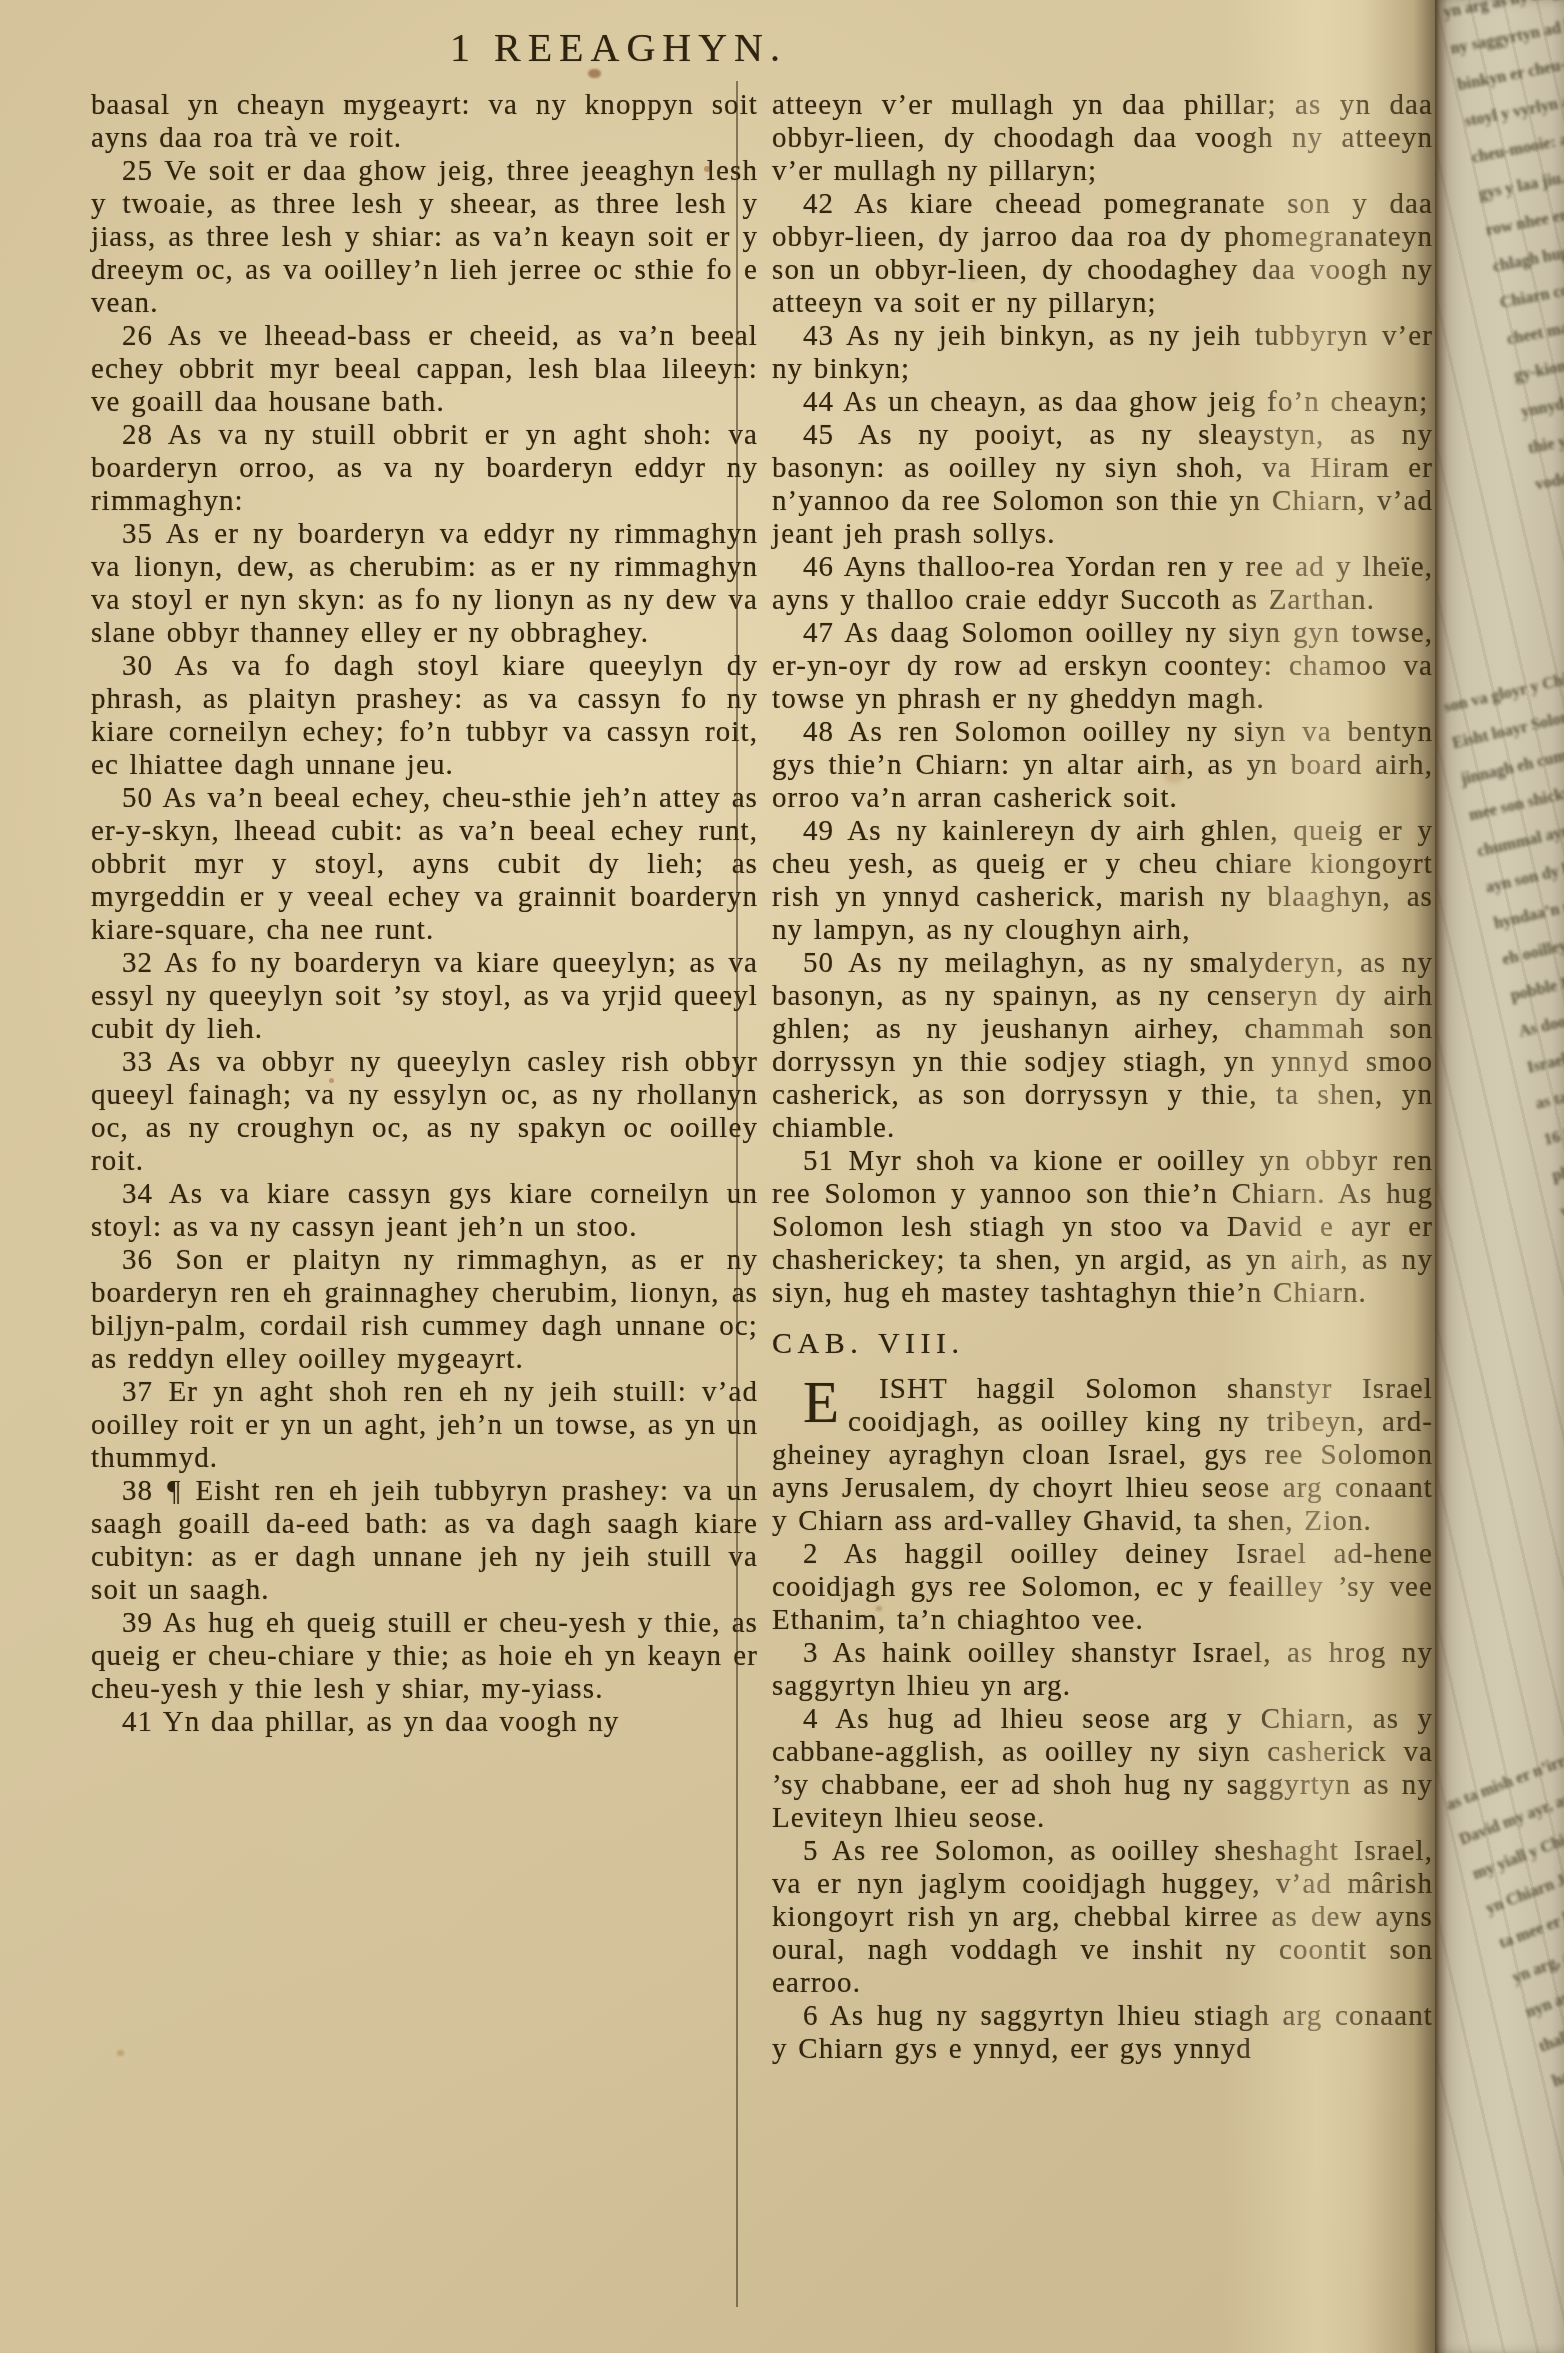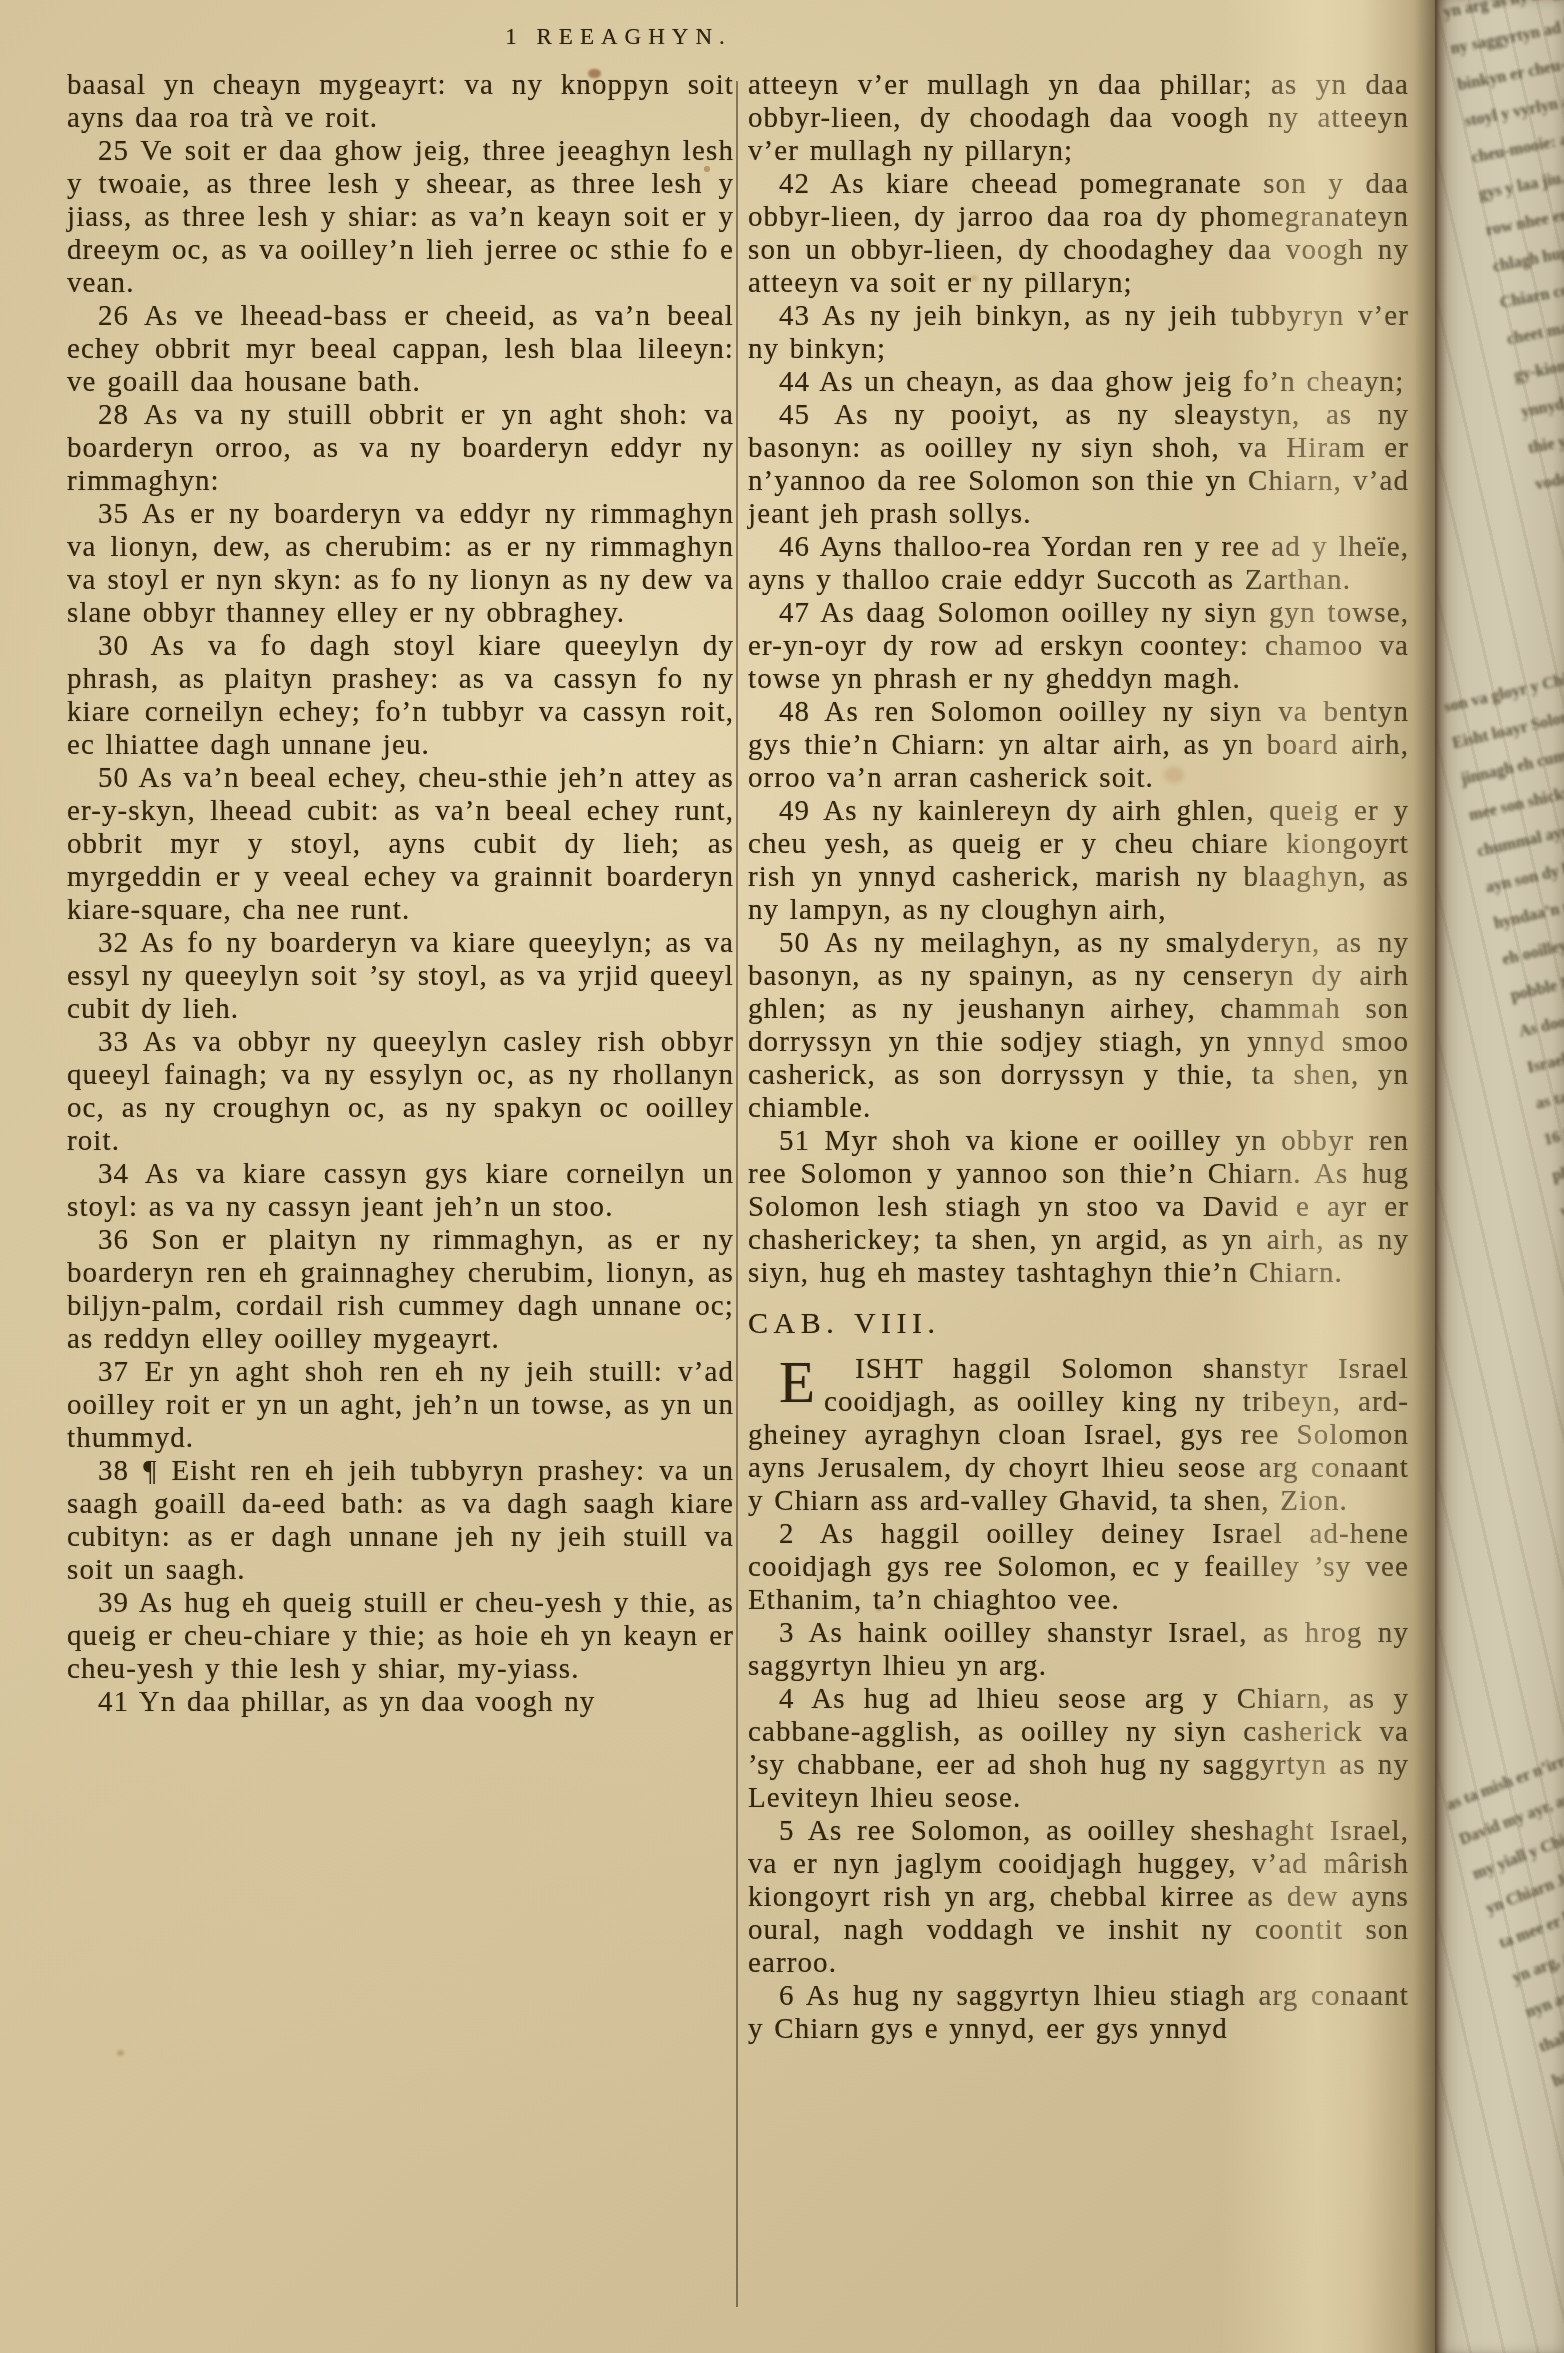--- a/index.html
+++ b/index.html
@@ -12,32 +12,33 @@
     position: absolute; inset: 0;
     background:
       radial-gradient(ellipse 1174px 1487px at 40% 30%, rgba(232,218,180,0.9) 0%, rgba(216,199,158,0.6) 55%, rgba(0,0,0,0) 100%),
       linear-gradient(135deg, #d2c199 0%, #d8c8a1 30%, #d3c29a 60%, #c8b78f 100%),
       #cfbf97;
   }
   
   .running-head {
     position: absolute; top: 23.5px; left: 188px; width: 861px;
     text-align: center;
-    font-size: 23px; letter-spacing: 7px;
+    font-size: 40px; letter-spacing: 7px;
     color: #2e2410;
     text-shadow: 0 0 0.8px rgba(46,36,16,0.6);
   }
   
   .col {
-    position: absolute; top: 68px;
+    position: absolute; top: 88px;
     font-size: 29px; line-height: 33px;
     letter-spacing: 1.1px; word-spacing: 2.3px;
     text-align: justify;
     color: #32260f;
     text-shadow: 0 0 0.8px rgba(50,38,15,0.55);
+    margin-left: 24px;
   }
   .col-left  { left: 67px;  width: 667px; }
   .col-right { left: 748px; width: 661px; }
   .col p.verse { margin: 0; text-indent: 31px; }
   .col p.verse.cont { text-indent: 0; }
   .col-divider {
     position: absolute; left: 736px; top: 81px;
     width: 1.6px; height: 2226px;
     background: #3c2f17; opacity: 0.55;
   }

